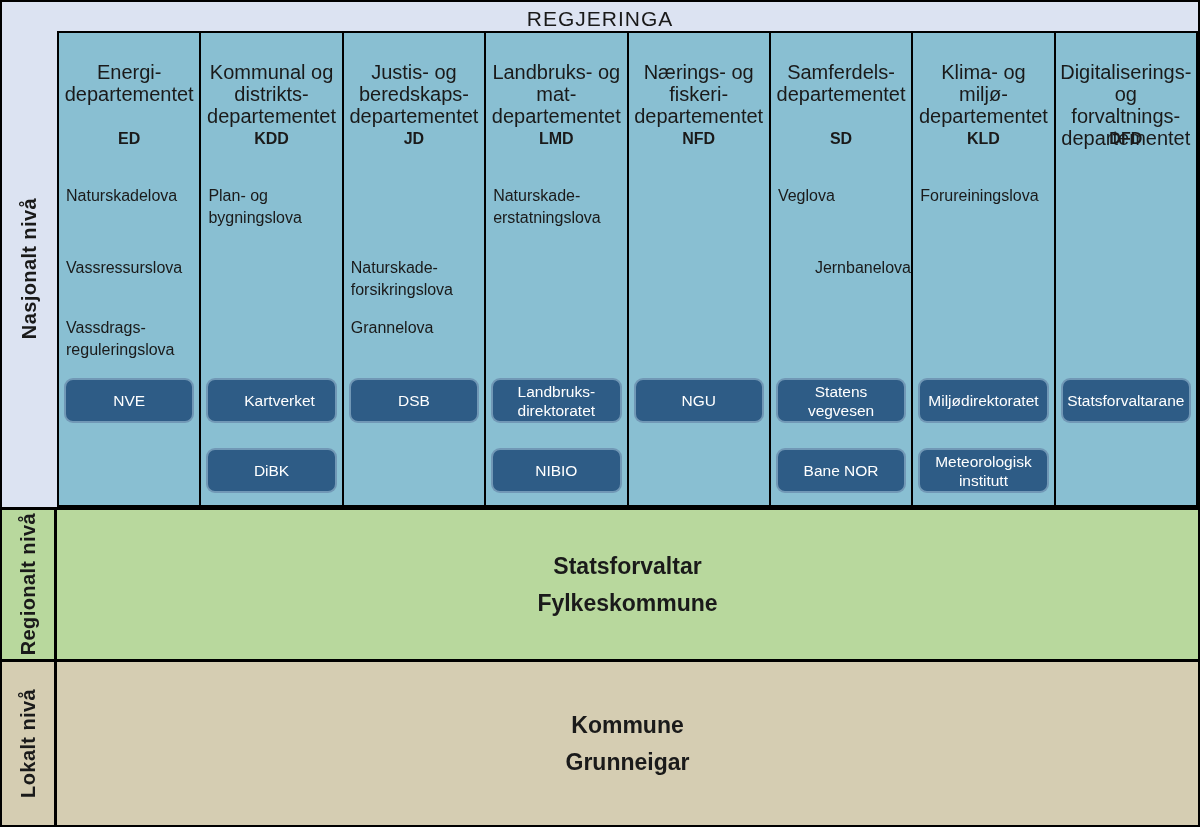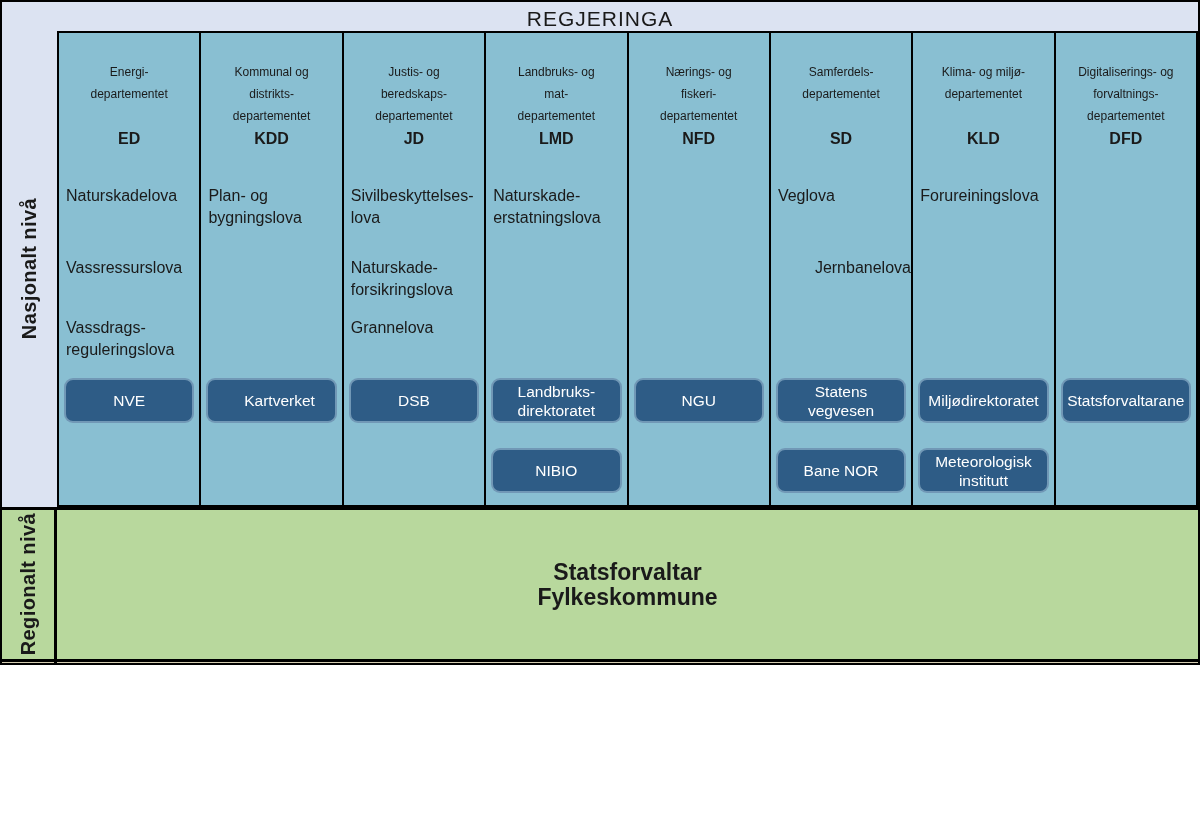--- a/index.html
+++ b/index.html
@@ -1,20 +1,20 @@
 <!DOCTYPE html>
 <html><head>
 <meta charset="utf-8">
 <style>
   html,body { margin:0; padding:0; background:#fff; }
   * { box-sizing:border-box; }
 
   #figure {
     position:relative;
-    width:1200px; height:665px;
+    width:1200px; height:827px;
     border:2px solid #000;
     background:#dce3f2;
     font-family:"Liberation Sans", sans-serif;
     color:#1a1a1a;
     overflow:hidden;
   }
 
   
   .top-band {
     position:absolute; left:0; top:0; right:0; height:29px;
@@ -37,21 +37,21 @@
   }
   .columns {
     position:absolute; left:55px; right:0; top:0; bottom:0;
     background:#000;
     display:grid; grid-template-columns:repeat(8, 1fr);
     gap:2px; padding:2px;
   }
   .column { position:relative; background:#89bfd2; }
   .dept-name {
     position:absolute; top:28px; left:2px; right:2px;
-    text-align:center; font-size:12px; line-height:22px;
+    text-align:center; font-size:20px; line-height:22px;
     white-space:pre-line;
   }
   .dept-abbr {
     position:absolute; top:92px; left:0; right:0;
     text-align:center; font-size:16px; font-weight:700; line-height:28px;
   }
   .law {
     position:absolute; left:7px; right:3px;
     font-size:16px; line-height:22px; white-space:pre-line;
   }
@@ -76,21 +76,21 @@
   .local-row    { top:657px; height:166px; background:#d5cdb2; }
   .band .level-strip {
     position:relative; flex:0 0 55px; width:55px;
     border-right:3px solid #000;
   }
   .band .band-main {
     flex:1;
     display:flex; align-items:center; justify-content:center;
   }
   .band-text {
-    font-size:23px; font-weight:700; line-height:25px;
+    font-size:23px; font-weight:700; line-height:37px;
     text-align:center; white-space:pre-line;
   }
 </style>
 </head>
 <body>
 
 <div id="figure">
 
   <div class="top-band">
     <div class="title">REGJERINGA</div>
@@ -112,28 +112,27 @@
           <div class="agency-box" style="top: 345px;">NVE</div>
         </div>
         <div class="column">
           <div class="dept-name">Kommunal og
 distrikts-
 departementet</div>
           <div class="dept-abbr">KDD</div>
           <div class="law" style="top: 152px;">Plan- og
 bygningslova</div>
           <div class="agency-box" style="top: 345px; padding-left: 16px;">Kartverket</div>
+          <div class="agency-box" style="top: 415px;">DiBK</div>
         </div>
         <div class="column">
           <div class="dept-name">Justis- og
 beredskaps-
 departementet</div>
           <div class="dept-abbr">JD</div>
-          <div class="law" style="top: 152px;">Sivilbeskyttelses-
-lova</div>
           <div class="law" style="top: 224px;">Naturskade-
 forsikringslova</div>
           <div class="law" style="top: 284px;">Grannelova</div>
           <div class="agency-box" style="top: 345px;">DSB</div>
         </div>
         <div class="column">
           <div class="dept-name">Landbruks- og
 mat-
 departementet</div>
           <div class="dept-abbr">LMD</div>

